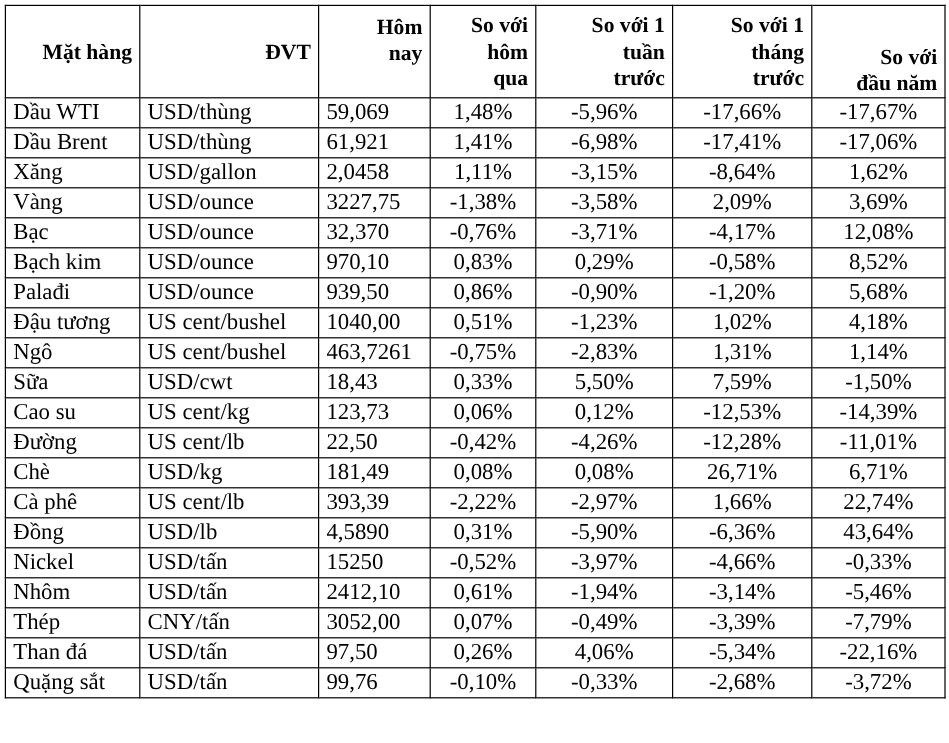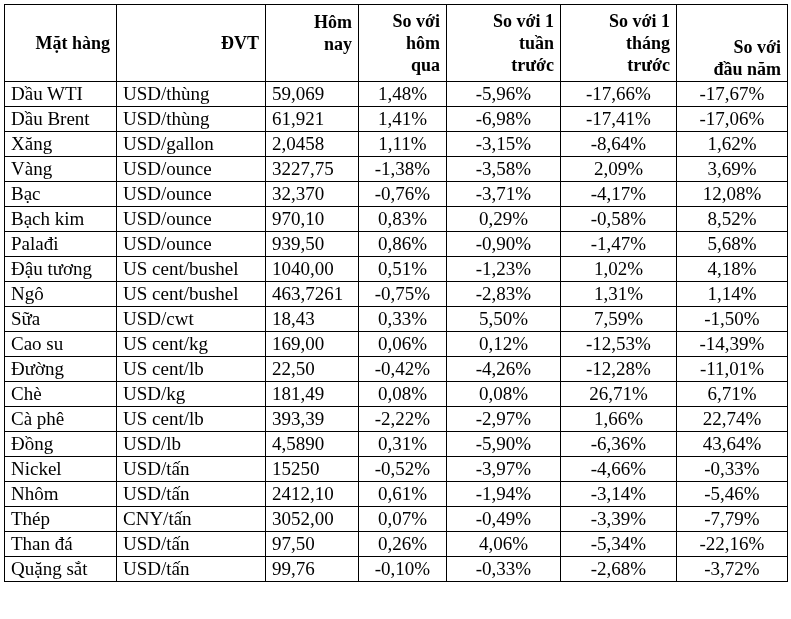--- a/index.html
+++ b/index.html
@@ -115,21 +115,21 @@
         <td class="center">0,29%</td>
         <td class="center">-0,58%</td>
         <td class="center">8,52%</td>
       </tr>
       <tr>
         <td class="left">Palađi</td>
         <td class="left">USD/ounce</td>
         <td class="left">939,50</td>
         <td class="center">0,86%</td>
         <td class="center">-0,90%</td>
-        <td class="center">-1,47%</td>
+        <td class="center">-1,20%</td>
         <td class="center">5,68%</td>
       </tr>
       <tr>
         <td class="left">Đậu tương</td>
         <td class="left">US cent/bushel</td>
         <td class="left">1040,00</td>
         <td class="center">0,51%</td>
         <td class="center">-1,23%</td>
         <td class="center">1,02%</td>
         <td class="center">4,18%</td>
@@ -148,21 +148,21 @@
         <td class="left">USD/cwt</td>
         <td class="left">18,43</td>
         <td class="center">0,33%</td>
         <td class="center">5,50%</td>
         <td class="center">7,59%</td>
         <td class="center">-1,50%</td>
       </tr>
       <tr>
         <td class="left">Cao su</td>
         <td class="left">US cent/kg</td>
-        <td class="left">169,00</td>
+        <td class="left">123,73</td>
         <td class="center">0,06%</td>
         <td class="center">0,12%</td>
         <td class="center">-12,53%</td>
         <td class="center">-14,39%</td>
       </tr>
       <tr>
         <td class="left">Đường</td>
         <td class="left">US cent/lb</td>
         <td class="left">22,50</td>
         <td class="center">-0,42%</td>

